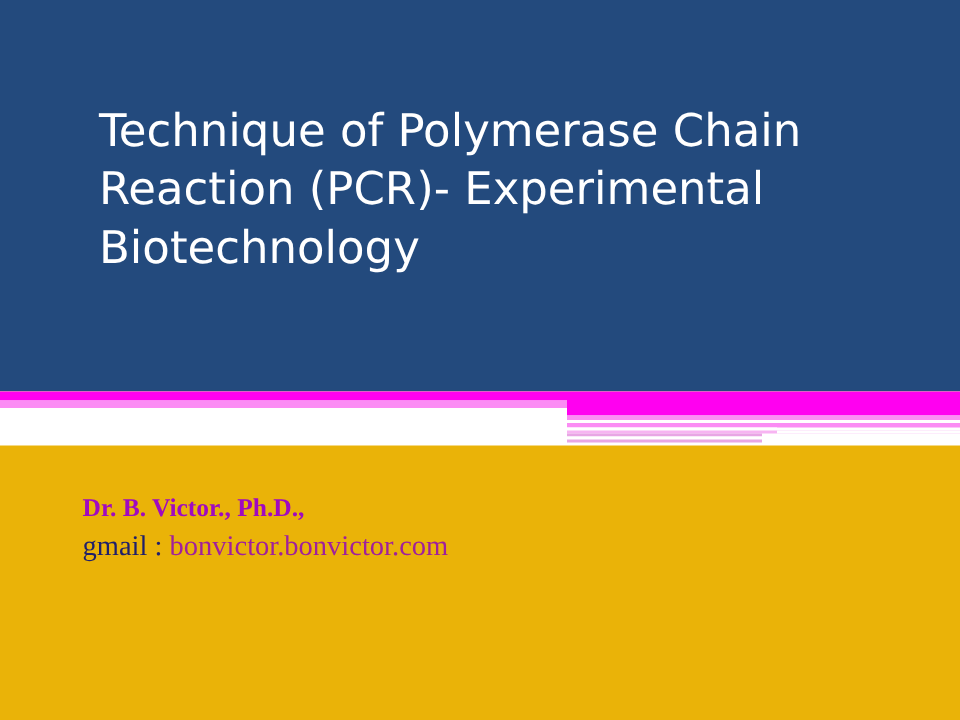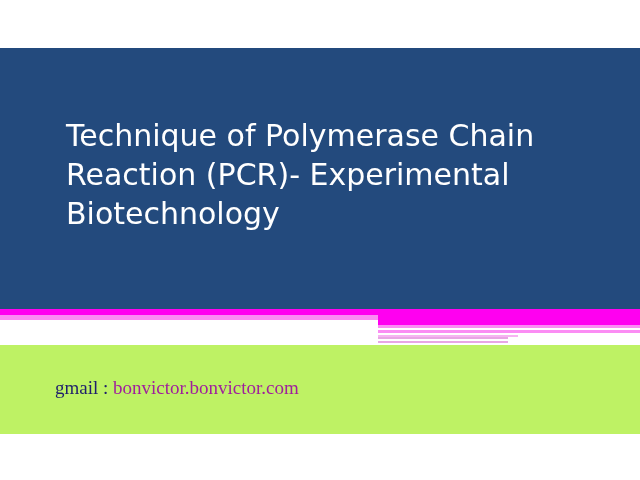--- a/index.html
+++ b/index.html
@@ -10,24 +10,23 @@
     width: 640px;
     height: 480px;
     background: #ffffff;
     font-family: "Liberation Serif", serif;
     overflow: hidden;
   }
 
   #slide {
     position: relative;
     width: 640px;
-    height: 386px;
-    background: #bef264;
+    height: 480px;
+    background: #eab308;
     overflow: hidden;
-    margin-top: 48px;
   }
 
   
   #title-banner {
     position: absolute;
     left: 0;
     top: 0;
     width: 640px;
     height: 261px;
     background: #234a7d;
@@ -200,20 +199,23 @@
     <div class="stripe" id="stripe-r5"></div>
     <div class="stripe" id="stripe-r6"></div>
     <div class="stripe" id="stripe-r7"></div>
     <div class="stripe" id="stripe-r8"></div>
     <div class="stripe" id="stripe-r9"></div>
   </div>
 
   <div id="credits">
 
 
+    <div class="credit-line bold">
+      <span class="c-purple">Dr. B. Victor., Ph.D.,</span>
+    </div>
 
 
     <div class="credit-line">
       <span class="c-navy">gmail :</span><span> </span><span class="c-blog">bonvictor.bonvictor.com</span>
     </div>
 
   </div>
 
 </div>
 

